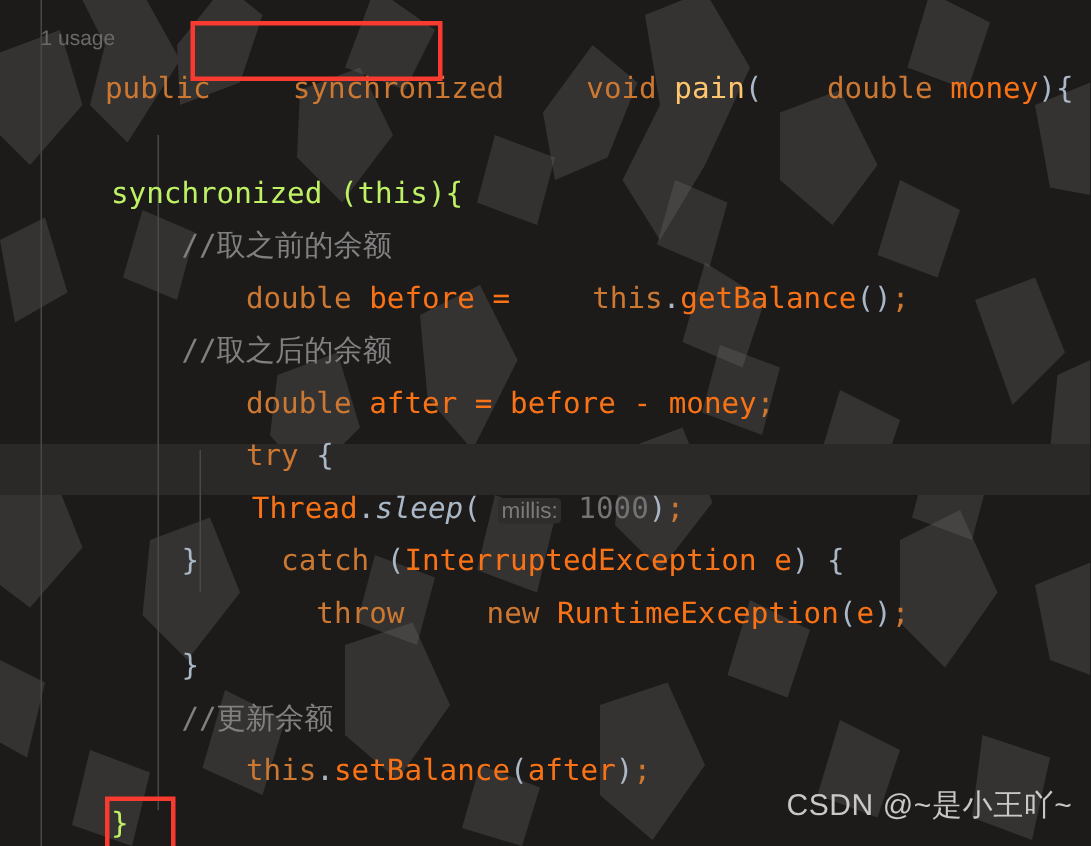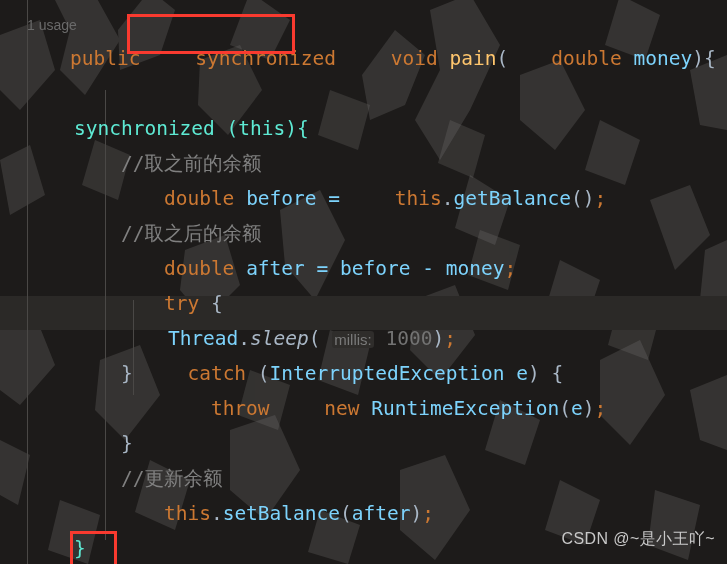--- a/index.html
+++ b/index.html
@@ -26,39 +26,39 @@
   #code{
     position:absolute;left:0;top:16px;width:727px;height:564px;
     font-size:19.5px;line-height:35px;letter-spacing:0px;
     white-space:pre;
   }
   .ln{position:absolute;left:0;width:727px;height:35px;}
   .ln > span{white-space:pre;}
 
   
   .kw   {color:#CC7832;padding-left:43px;}            
-  .id   {color:#7dd3fc;}            
+  .id   {color:#f97316;}            
   .fn   {color:#FFC66D;margin-top:44px;}            
   .num  {color:#737373;}            
   .cmt  {color:#808080;text-align:right;}            
-  .dim  {color:#5eead4;}            
+  .dim  {color:#bef264;}            
   .pun  {color:#A9B7C6;}
   .semi {color:#CC7832;}
   .ital {font-style:italic;color:#A9B7C6;}
   .hint {color:#7a7a7a;font-size:15px;background:#2f2d2b;
          border-radius:3px;padding:0 2px;font-family:"Liberation Sans",sans-serif;margin-top:36px;}
   .usage{color:#6a6a6a;font-size:14px;font-family:"Liberation Sans",sans-serif;}
 
   
   .redbox{position:absolute;border:3px solid #f93a2f;box-sizing:border-box;background:transparent;}
 
   
   #csdn{
     position:absolute;right:12px;bottom:14px;
-    color:#d6d6d6;font-size:16px;
+    color:#d6d6d6;font-size:20px;
     font-family:"Liberation Sans","DejaVu Sans",sans-serif;
     opacity:.92;letter-spacing:.4px;white-space:nowrap;
   }
 </style>
 </head>
 <body>
 
 <div id="root">
 
   <svg id="bg-art" viewBox="0 0 727 564" preserveAspectRatio="none" aria-hidden="true">

